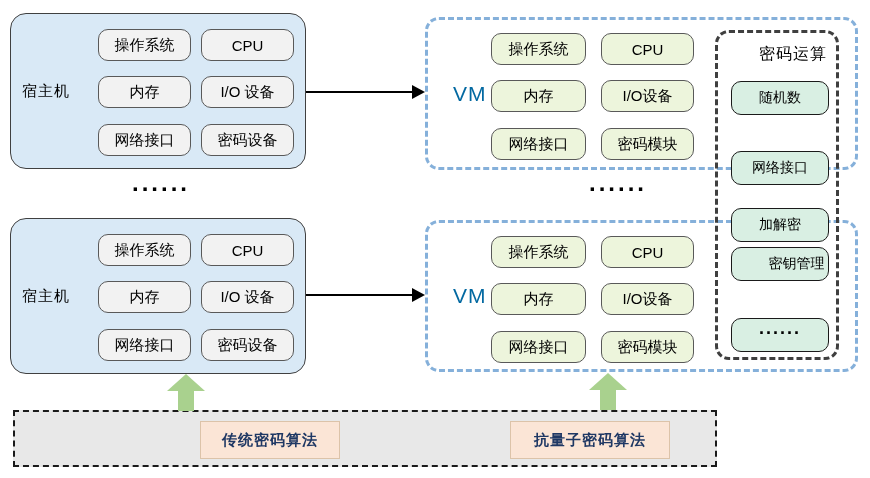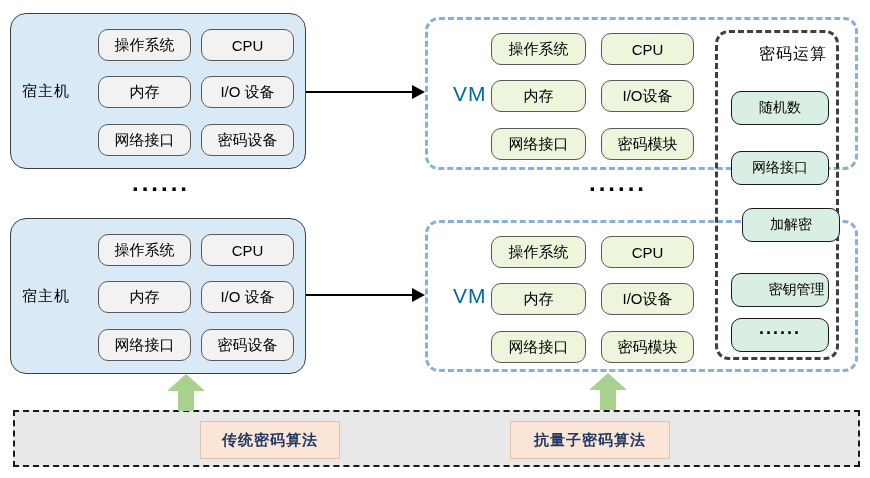--- a/index.html
+++ b/index.html
@@ -45,40 +45,40 @@
   }
   .crypto-title {
     position:absolute; top:11px; left:16px; width:100%; text-align:center;
     font-size:16px; letter-spacing:1px;
   }
   .crypto-cell {
     position:absolute; left:13px; width:98px; height:34px; border-radius:10px;
     background:#d9efe3; border:1.4px solid #1a1a1a; z-index:3;
     display:flex; align-items:center; justify-content:center; font-size:14px;
   }
-  .cr1 { top:58px; } .cr2 { top:118px; } .cr3 { top:175px;margin-left:11px; } .cr4 { top:240px;padding-left:33px; } .cr5 { top:285px; }
+  .cr1 { top:48px; } .cr2 { top:118px; } .cr3 { top:175px; } .cr4 { top:214px;padding-left:33px; } .cr5 { top:285px; }
 
   
   .dots {
     position:absolute; font-weight:900; font-size:24px; letter-spacing:3px;
     line-height:10px; height:14px; overflow:visible; z-index:2;
   }
   .cell-dots { font-weight:900; font-size:18px; letter-spacing:2px; transform:translateY(-34%); }
 
   
   .h-arrow { position:absolute; height:2.4px; background:#000; z-index:4; }
   .h-arrow::after {
     content:""; position:absolute; right:-13px; top:50%; transform:translateY(-50%);
     width:0; height:0; border-left:13px solid #000;
     border-top:7px solid transparent; border-bottom:7px solid transparent;
   }
 
   
   .band {
-    position:absolute; left:13px; top:410px; width:847px; height:57px;
+    position:absolute; left:13px; top:410px; width:704px; height:57px;
     background:#e8e8e8; border:2.4px dashed #1a1a1a; z-index:1;
   }
   .algo {
     position:absolute; height:38px; background:#fbe5d6; border:1px solid #dcc3a9;
     display:flex; align-items:center; justify-content:center;
     font-size:15px; font-weight:bold; color:#1f3864; letter-spacing:1px;
   }
   .algo-1 { left:185px; top:9px; width:140px; }
   .algo-2 { left:495px; top:9px; width:160px; }
 

